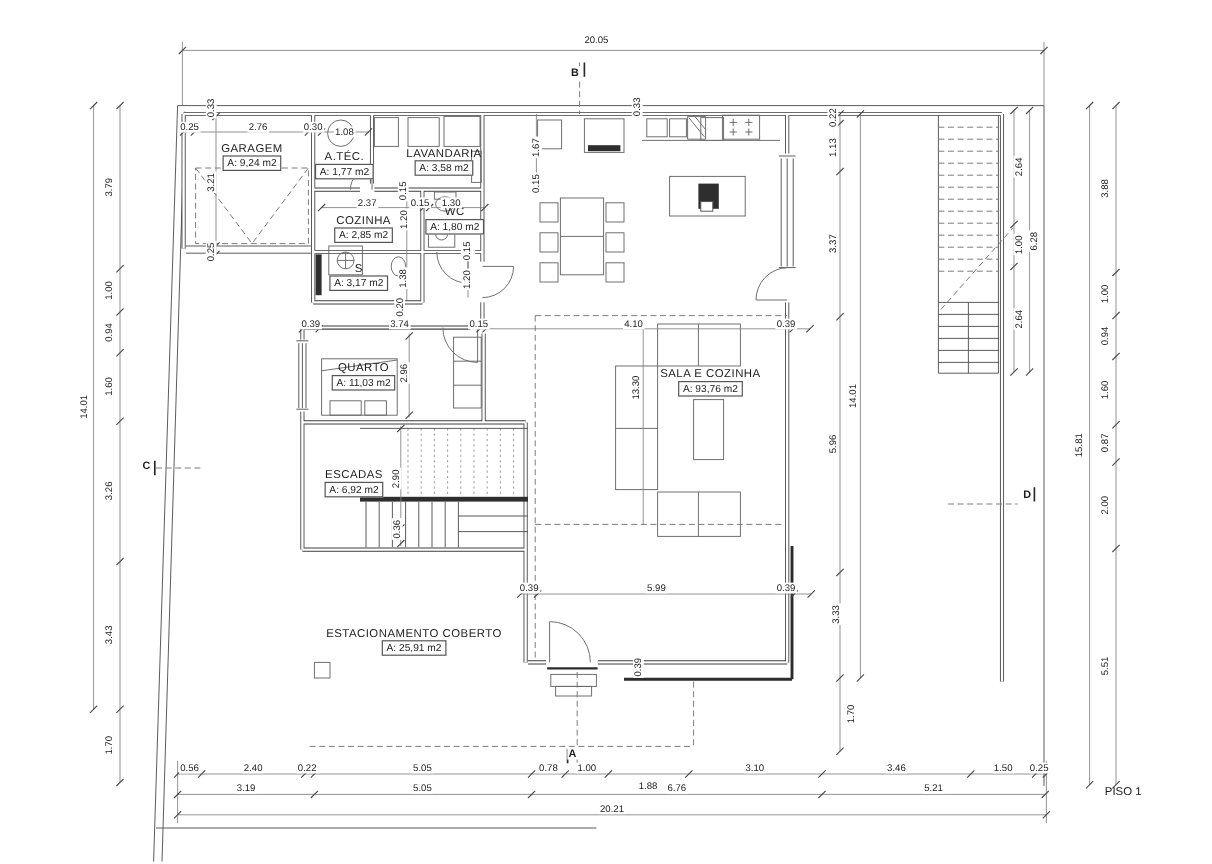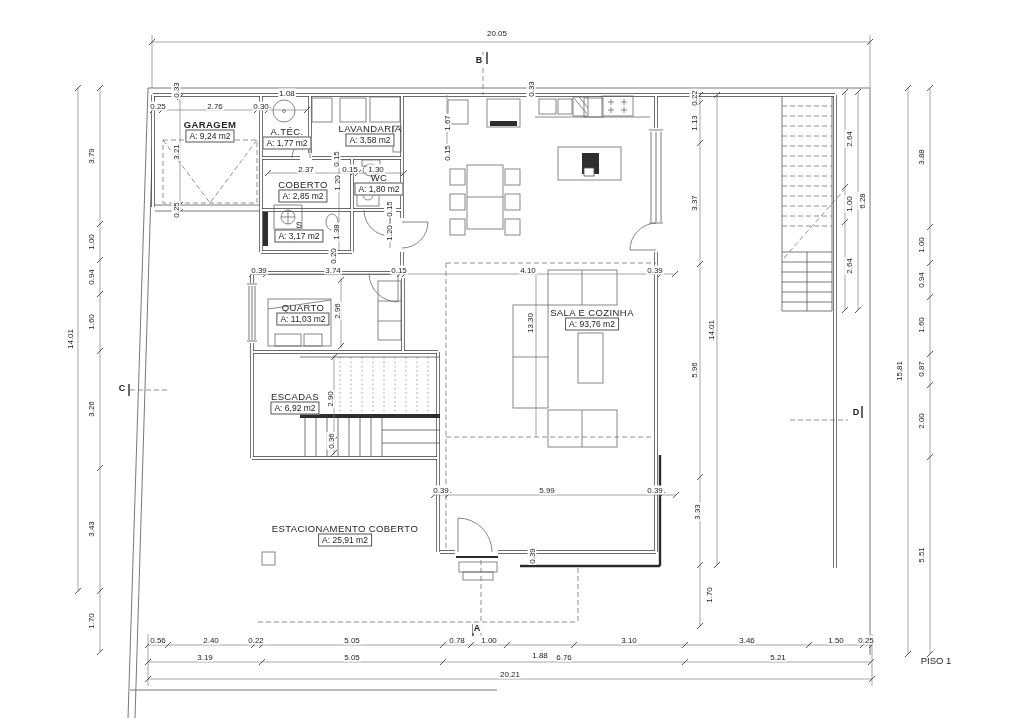--- a/index.html
+++ b/index.html
@@ -263,45 +263,45 @@
         <line x1="338" y1="283" x2="344" y2="277"></line>
         <line x1="338" y1="349" x2="344" y2="343"></line>
         <line x1="331" y1="360" x2="337" y2="354"></line>
         <line x1="331" y1="443" x2="337" y2="437"></line>
         <line x1="331" y1="456" x2="337" y2="450"></line>
       </g>
 </svg>
 
 <div id="labels">
   <div class="lab title" style="left:936px;top:660px">PISO 1</div>
-<div class="lab room-name" style="left: 210px; top: 124px; font-weight: bold;">GARAGEM</div>
+<div class="lab room-name" style="left: 210px; top: 124px;">GARAGEM</div>
       <div class="lab room-area" style="left: 210px; top: 136px;">A: 9,24 m2</div>
       <div class="lab room-name" style="left: 287px; top: 131px;">A.TÉC.</div>
       <div class="lab room-area" style="left: 287px; top: 143px;">A: 1,77 m2</div>
       <div class="lab room-name" style="left: 370px; top: 128px;">LAVANDARIA</div>
       <div class="lab room-area" style="left: 370px; top: 140px;">A: 3,58 m2</div>
-      <div class="lab room-name" style="left: 303px; top: 184px;">COBERTO</div>
+      <div class="lab room-name" style="left: 303px; top: 184px;">COZINHA</div>
       <div class="lab room-area" style="left: 303px; top: 196px;">A: 2,85 m2</div>
       <div class="lab room-name" style="left: 379px; top: 177px;">WC</div>
       <div class="lab room-area" style="left: 379px; top: 189px; text-align: right;">A: 1,80 m2</div>
       <div class="lab room-name" style="left: 299px; top: 224px;">S</div>
       <div class="lab room-area" style="left: 299px; top: 236px;">A: 3,17 m2</div>
       <div class="lab room-name" style="left: 303px; top: 307px;">QUARTO</div>
       <div class="lab room-area" style="left: 303px; top: 319px;">A: 11,03 m2</div>
       <div class="lab room-name" style="left: 295px; top: 396px;">ESCADAS</div>
       <div class="lab room-area" style="left: 295px; top: 408px;">A: 6,92 m2</div>
       <div class="lab room-name" style="left: 592px; top: 312px;">SALA E COZINHA</div>
       <div class="lab room-area" style="left: 592px; top: 324px;">A: 93,76 m2</div>
       <div class="lab room-name" style="left: 345px; top: 528px;">ESTACIONAMENTO COBERTO</div>
       <div class="lab room-area" style="left: 345px; top: 540px;">A: 25,91 m2</div>
       <div class="lab dim" style="left: 497px; top: 33px;">20.05</div>
       <div class="lab dim" style="left: 158px; top: 106px;">0.25</div>
       <div class="lab dim" style="left: 215px; top: 106px;">2.76</div>
       <div class="lab dim" style="left: 261px; top: 106px;">0.30</div>
-      <div class="lab dim" style="left: 287px; top: 93px;">1.08</div>
+      <div class="lab dim" style="left: 287px; top: 110px;">1.08</div>
       <div class="lab dim" style="left: 306px; top: 169px;">2.37</div>
       <div class="lab dim" style="left: 350px; top: 169px;">0.15</div>
       <div class="lab dim" style="left: 376px; top: 169px;">1.30</div>
       <div class="lab dim" style="left: 259px; top: 270px;">0.39</div>
       <div class="lab dim" style="left: 333px; top: 270px;">3.74</div>
       <div class="lab dim" style="left: 399px; top: 270px;">0.15</div>
       <div class="lab dim" style="left: 528px; top: 270px;">4.10</div>
       <div class="lab dim" style="left: 655px; top: 270px;">0.39</div>
       <div class="lab dim" style="left: 441px; top: 490px;">0.39</div>
       <div class="lab dim" style="left: 547px; top: 490px;">5.99</div>

